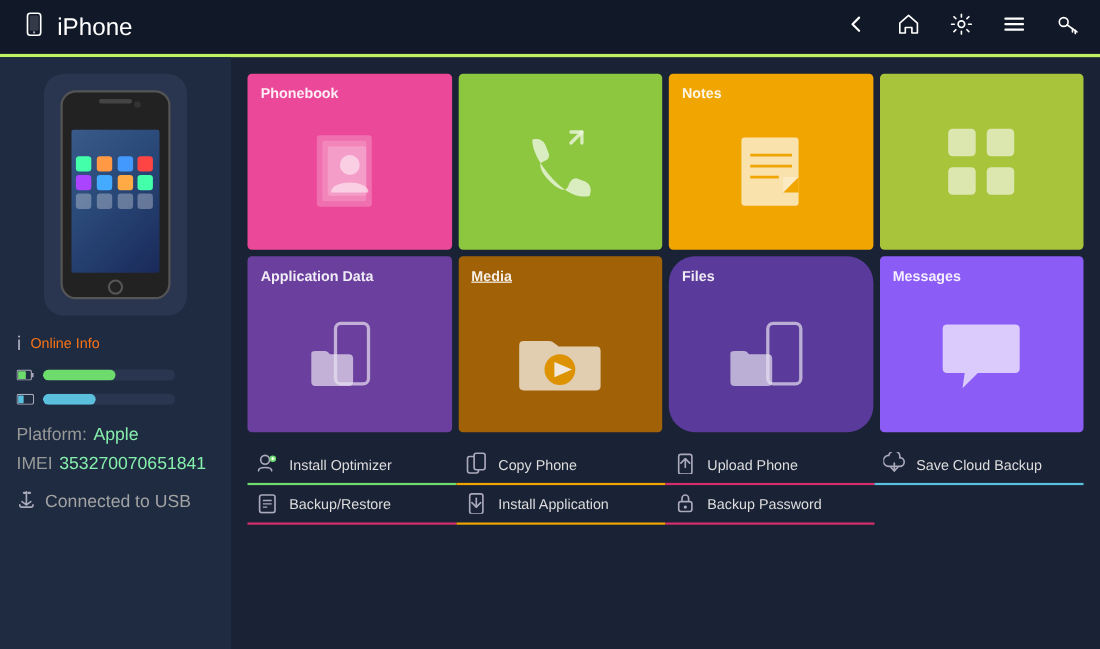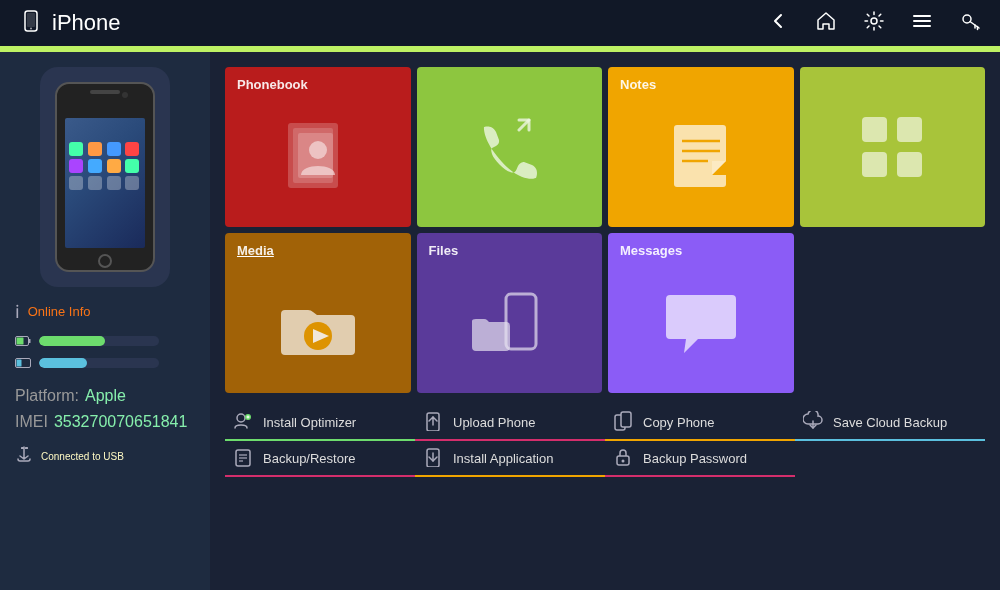--- a/index.html
+++ b/index.html
@@ -13,21 +13,21 @@
     }
 
     
     #header {
       background-color: #111827;
       height: 52px;
       display: flex;
       align-items: center;
       justify-content: space-between;
       padding: 0 20px;
-      border-bottom: 6px solid #bef264;
+      border-bottom: 3px solid #bef264;
     }
     #header-left {
       display: flex;
       align-items: center;
       gap: 10px;
     }
     #header-title {
       font-size: 22px;
       font-weight: 400;
       color: #fff;
@@ -214,22 +214,22 @@
       align-items: center;
       gap: 8px;
       margin-top: 12px;
       align-self: flex-start;
     }
     .usb-icon {
       color: #aab;
       font-size: 16px;
     }
     .usb-label {
-      font-size: 10px;
-      color: #fef9c3;
+      font-size: 16px;
+      color: #a3a3a3;
     }
 
     
     #content {
       flex: 1;
       padding: 15px;
       display: flex;
       flex-direction: column;
       gap: 12px;
     }
@@ -262,27 +262,27 @@
       flex: 1;
       display: flex;
       align-items: center;
       justify-content: center;
     }
     .tile-icon svg {
       opacity: 0.85;
     }
 
     
-    .tile-phonebook { background-color: #b91c1c; }
+    .tile-phonebook { background-color: #ec4899; }
     .tile-calllogs  { background-color: #8dc63f; }
     .tile-notes     { background-color: #f0a500; }
     .tile-applications { background-color: #a8c43a; }
     .tile-appdata   { background-color: #6a3f9e; }
     .tile-media     { background-color: #a16207; text-decoration: underline; }
-    .tile-files     { background-color: #5a3a9a; }
+    .tile-files     { background-color: #5a3a9a; border-radius: 24px; }
     .tile-messages  { background-color: #8b5cf6; }
 
     
     #tools-grid {
       display: grid;
       grid-template-columns: repeat(4, 1fr);
       gap: 0;
     }
     .tool-item {
       display: flex;
@@ -488,20 +488,31 @@
         <div class="tile-icon">
           <svg width="90" height="90" viewBox="0 0 90 90" fill="none">
             <rect x="15" y="15" width="25" height="25" rx="4" fill="rgba(255,255,255,0.7)"></rect>
             <rect x="50" y="15" width="25" height="25" rx="4" fill="rgba(255,255,255,0.7)"></rect>
             <rect x="15" y="50" width="25" height="25" rx="4" fill="rgba(255,255,255,0.7)"></rect>
             <rect x="50" y="50" width="25" height="25" rx="4" fill="rgba(255,255,255,0.7)"></rect>
           </svg>
         </div>
       </div>
 
+      <div class="tile tile-appdata">
+        <span class="tile-label">Application Data</span>
+        <div class="tile-icon">
+          <svg width="90" height="90" viewBox="0 0 90 90" fill="none">
+
+            <rect x="32" y="15" width="30" height="55" rx="5" stroke="rgba(255,255,255,0.7)" stroke-width="3" fill="none"></rect>
+
+            <path d="M10 42 L10 68 Q10 72 14 72 L44 72 Q48 72 48 68 L48 47 Q48 43 44 43 L27 43 L25 41 Q24 40 22 40 L14 40 Q10 40 10 42Z" fill="rgba(255,255,255,0.7)"></path>
+          </svg>
+        </div>
+      </div>
 
       <div class="tile tile-media">
         <span class="tile-label">Media</span>
         <div class="tile-icon">
           <svg width="90" height="90" viewBox="0 0 90 90" fill="none">
 
             <path d="M8 35 L8 72 Q8 76 12 76 L78 76 Q82 76 82 72 L82 40 Q82 36 78 36 L44 36 L40 33 Q38 31 35 31 L12 31 Q8 31 8 35Z" fill="rgba(255,255,255,0.8)"></path>
 
             <circle cx="45" cy="57" r="14" fill="#e89c00"></circle>
             <polygon points="40,50 40,64 56,57" fill="white"></polygon>
@@ -540,39 +551,39 @@
             <circle cx="8" cy="7" r="4" stroke="#aab" stroke-width="1.5"></circle>
             <path d="M2 17 C2 13 14 13 14 17" stroke="#aab" stroke-width="1.5" stroke-linecap="round"></path>
             <circle cx="15" cy="6" r="3" fill="#6ddc6d"></circle>
             <line x1="13.5" y1="6" x2="16.5" y2="6" stroke="white" stroke-width="1.2"></line>
             <line x1="15" y1="4.5" x2="15" y2="7.5" stroke="white" stroke-width="1.2"></line>
           </svg>
         </span>
         <span>Install Optimizer</span>
       </div>
 
+      <div class="tool-item tool-row1-2">
+        <span class="tool-icon">
+          <svg width="20" height="20" viewBox="0 0 20 20" fill="none">
+            <rect x="2" y="4" width="10" height="15" rx="2" stroke="#aab" stroke-width="1.5"></rect>
+            <rect x="8" y="1" width="10" height="15" rx="2" stroke="#aab" stroke-width="1.5" fill="#1a2235"></rect>
+          </svg>
+        </span>
+        <span>Copy Phone</span>
+      </div>
+
       <div class="tool-item tool-row1-3">
         <span class="tool-icon">
           <svg width="20" height="20" viewBox="0 0 20 20" fill="none">
             <rect x="4" y="2" width="12" height="18" rx="2" stroke="#aab" stroke-width="1.5"></rect>
             <line x1="10" y1="6" x2="10" y2="14" stroke="#aab" stroke-width="1.5" stroke-linecap="round"></line>
             <polyline points="6,10 10,6 14,10" stroke="#aab" stroke-width="1.5" fill="none" stroke-linecap="round" stroke-linejoin="round"></polyline>
           </svg>
         </span>
         <span>Upload Phone</span>
-      </div>
-
-      <div class="tool-item tool-row1-2">
-        <span class="tool-icon">
-          <svg width="20" height="20" viewBox="0 0 20 20" fill="none">
-            <rect x="2" y="4" width="10" height="15" rx="2" stroke="#aab" stroke-width="1.5"></rect>
-            <rect x="8" y="1" width="10" height="15" rx="2" stroke="#aab" stroke-width="1.5" fill="#1a2235"></rect>
-          </svg>
-        </span>
-        <span>Copy Phone</span>
       </div>
 
       <div class="tool-item tool-row1-4">
         <span class="tool-icon">
           <svg width="20" height="20" viewBox="0 0 20 20" fill="none">
             <path d="M5 13 A5 5 0 0 1 5 3 A4 4 0 0 1 15 5 A4 4 0 0 1 15 13Z" stroke="#aab" stroke-width="1.5" fill="none"></path>
             <line x1="10" y1="10" x2="10" y2="17" stroke="#aab" stroke-width="1.5" stroke-linecap="round"></line>
             <polyline points="7,14 10,17 13,14" stroke="#aab" stroke-width="1.5" fill="none" stroke-linecap="round" stroke-linejoin="round"></polyline>
           </svg>
         </span>

